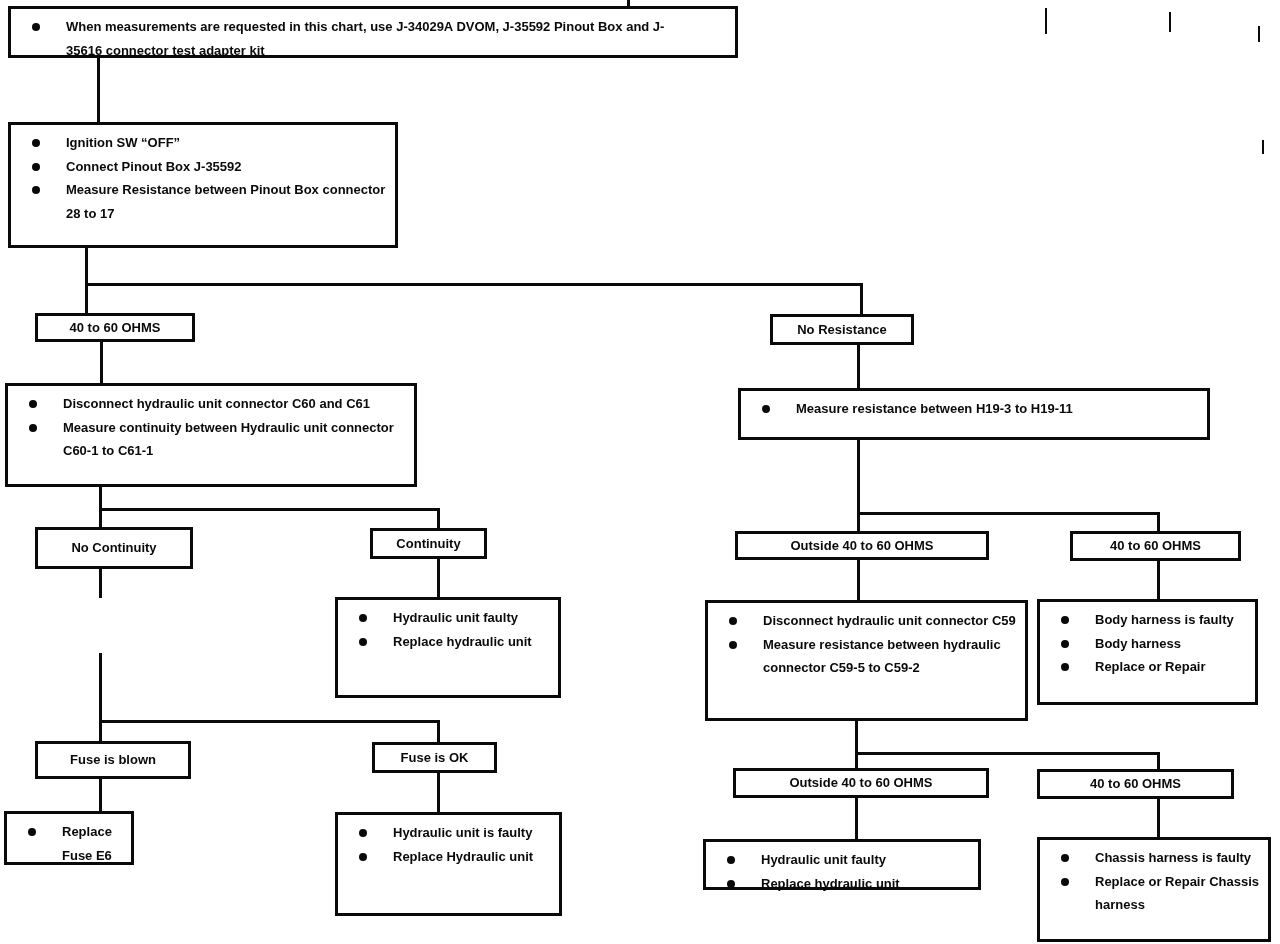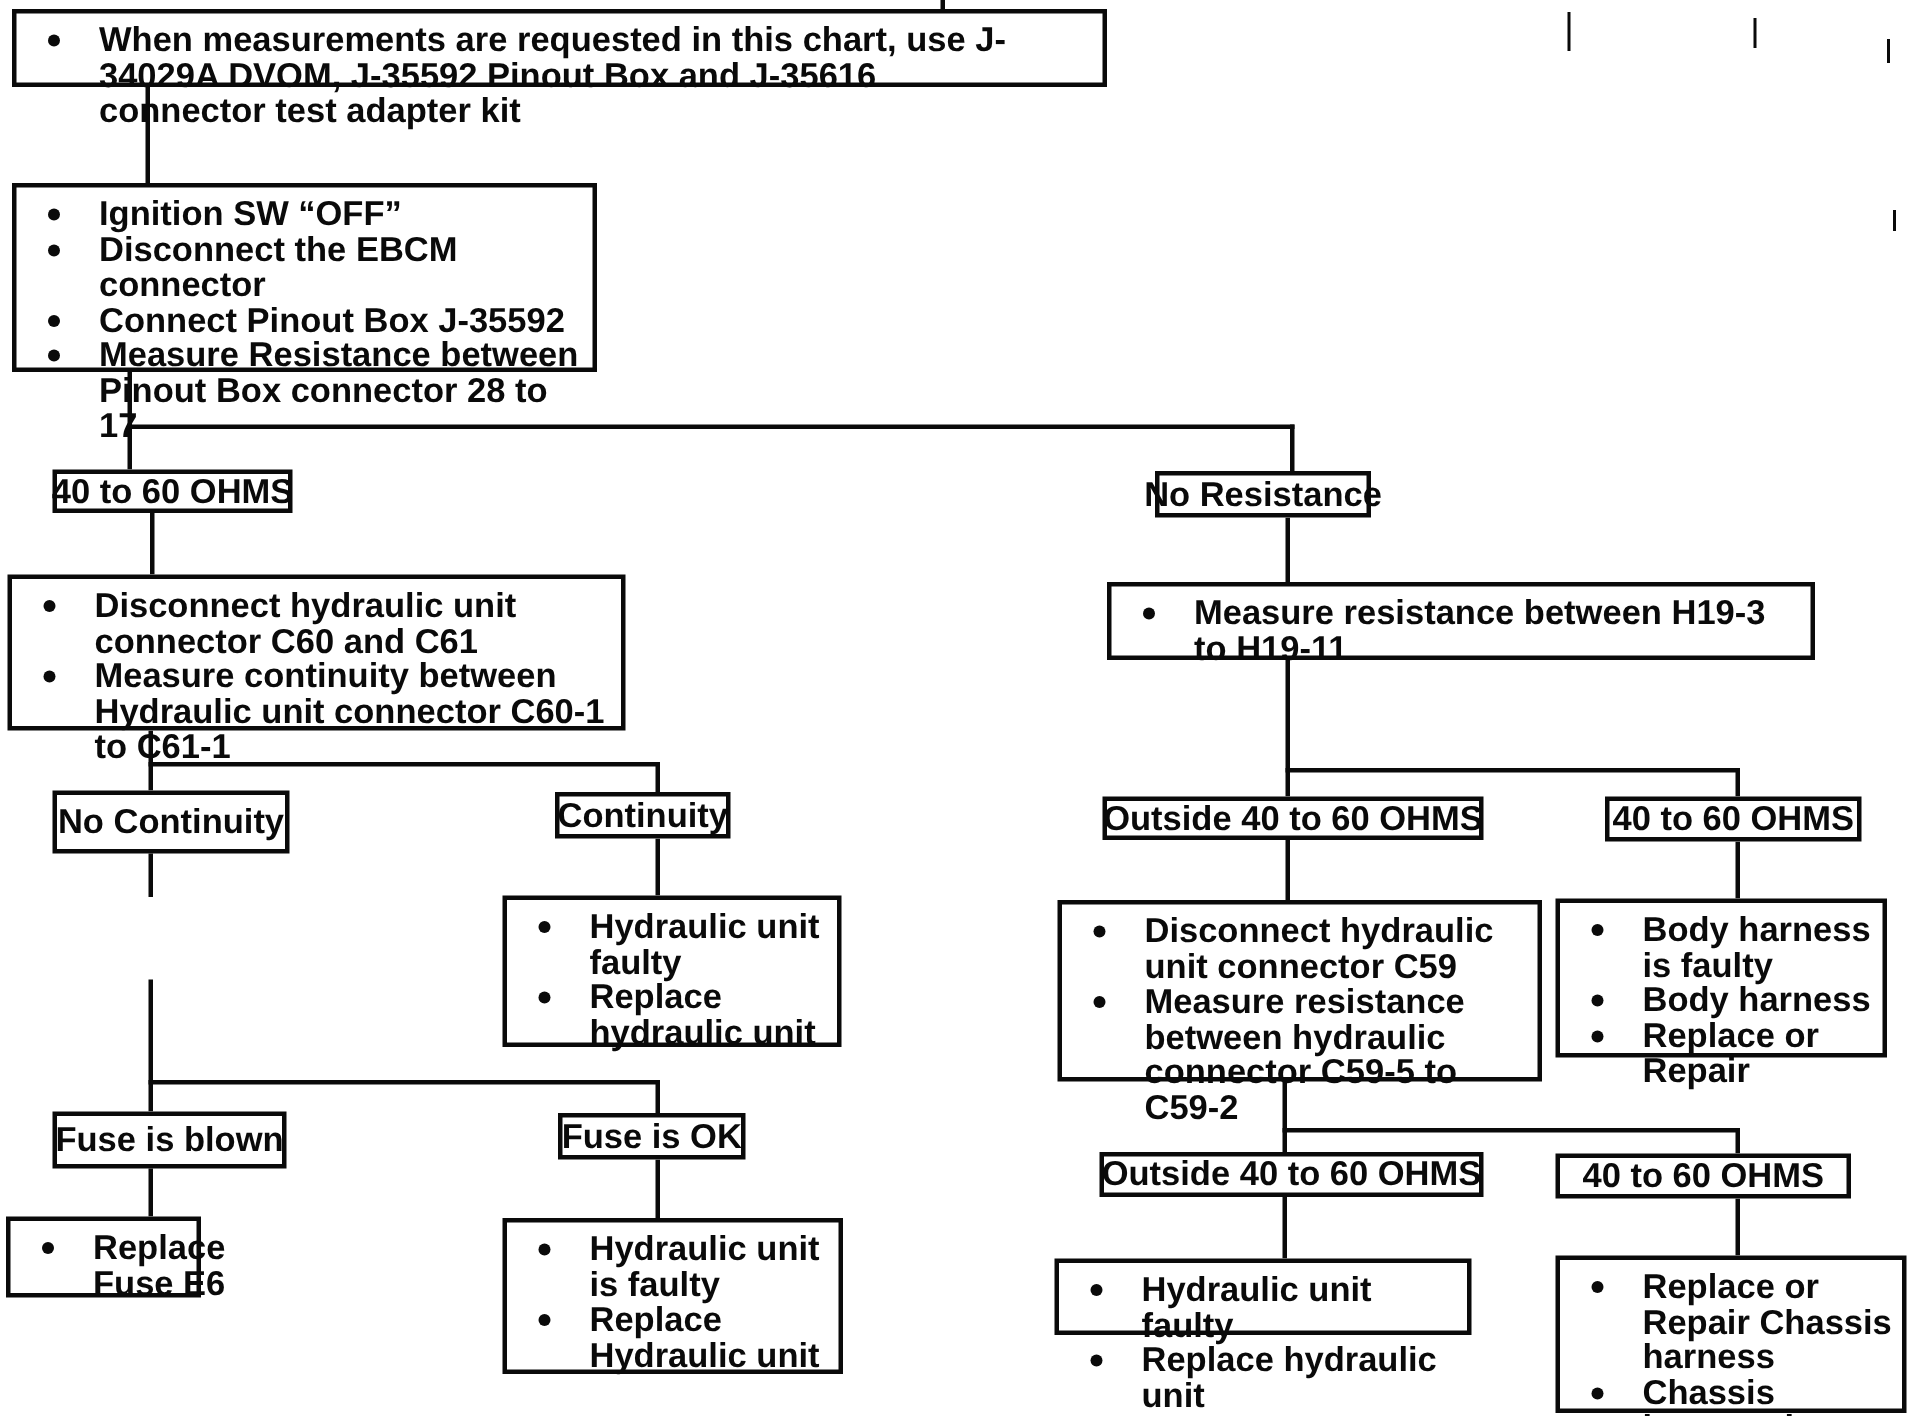--- a/index.html
+++ b/index.html
@@ -1,18 +1,18 @@
 <!DOCTYPE html>
 <html><head>
 <meta charset="utf-8">
 <style>
   html,body{margin:0;padding:0;background:#fff;}
   .page{
     position:relative;width:1280px;height:944px;background:#ffffff;overflow:hidden;
-    font-family:"Liberation Sans",sans-serif;font-weight:700;font-size:23px;
+    font-family:"Liberation Sans",sans-serif;font-weight:700;font-size:13px;
     line-height:23.5px;color:#0a0a0a;
   }
   .box{position:absolute;border:3px solid #0a0a0a;background:#fff;box-sizing:border-box;}
   .lbl{position:absolute;border:3px solid #0a0a0a;background:#fff;box-sizing:border-box;
        display:flex;align-items:center;justify-content:center;white-space:nowrap;}
   .line{position:absolute;background:#0a0a0a;}
   .art{position:absolute;background:#0a0a0a;}
   ul.bullets{margin:0;padding:6px 4px 6px 0;list-style:none;}
   ul.bullets li{display:flex;}
   .dot{flex:0 0 auto;width:8px;height:8px;border-radius:50%;background:#0a0a0a;margin:8px 0 0 21px;}
@@ -123,24 +123,20 @@
   </div>
 
   <div class="box" id="b-setup">
     <ul class="bullets">
       <li>
           <span class="dot"></span>
           <span class="txt">Ignition SW “OFF”</span>
         </li>
       <li>
           <span class="dot"></span>
-          <span class="txt">Disconnect the EBCM connector</span>
-        </li>
-      <li>
-          <span class="dot"></span>
           <span class="txt">Connect Pinout Box J-35592</span>
         </li>
       <li>
           <span class="dot"></span>
           <span class="txt">Measure Resistance between Pinout Box connector 28 to 17</span>
         </li>
     </ul>
   </div>
 
   <div class="lbl" id="l-ohms-a">40 to 60 OHMS</div>
@@ -254,22 +250,22 @@
           <span class="dot"></span>
           <span class="txt">Replace hydraulic unit</span>
         </li>
     </ul>
   </div>
 
   <div class="box" id="b-chassis">
     <ul class="bullets">
       <li>
           <span class="dot"></span>
+          <span class="txt">Chassis harness is faulty</span>
+        </li>
+      <li>
+          <span class="dot"></span>
           <span class="txt">Replace or Repair Chassis harness</span>
         </li>
-      <li>
-          <span class="dot"></span>
-          <span class="txt">Chassis harness is faulty</span>
-        </li>
     </ul>
   </div>
 
 </div>
 
 </body></html>

